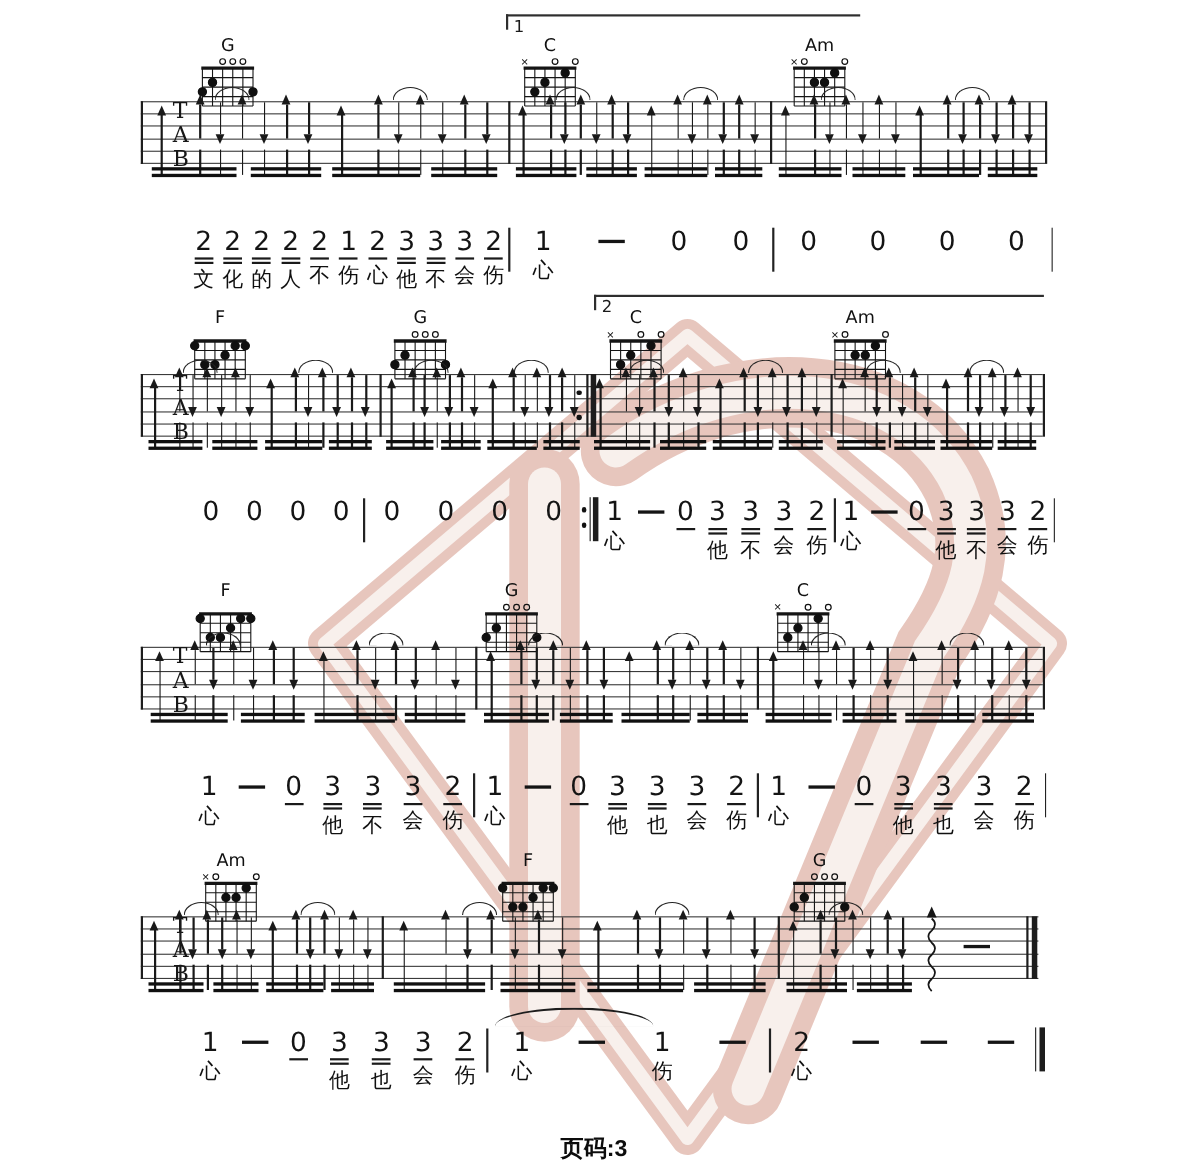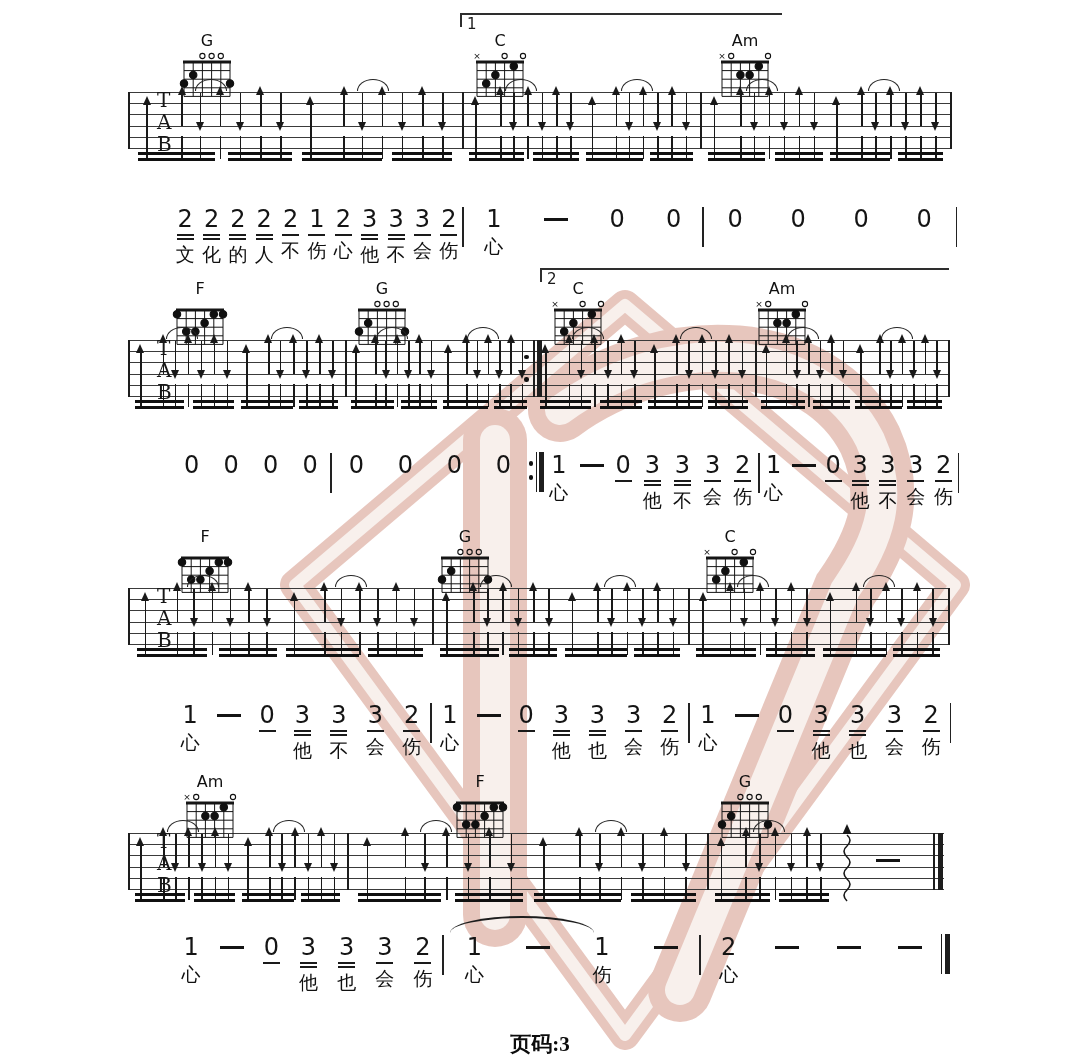--- a/index.html
+++ b/index.html
@@ -25,21 +25,21 @@
   .nmeasure{display:flex;justify-content:space-around;align-items:flex-start;}
   .tok{display:flex;flex-direction:column;align-items:center;min-width:13px;}
   .num{font-size:24px;line-height:26px;color:#141414;}
   .ndash{width:24px;height:3.2px;background:#141414;margin-top:12px;}
   .ul{width:17px;height:1.9px;background:#1a1a1a;margin-top:2px;}
   .lyr{font-size:19px;line-height:21px;color:#101010;margin-top:4px;white-space:nowrap;}
   .nbar{width:1.8px;height:40px;background:#222;margin-top:1px;}
   .ndiv{position:relative;height:46px;}
   .narc{position:absolute;border-top:2px solid #1d1d1d;border-radius:50% 50% 0 0/100% 100% 0 0;height:15px;}
   .footer{position:absolute;left:0;right:0;text-align:center;font-size:21px;font-weight:bold;color:#0c0c0c;
-          font-family:Liberation Serif, serif;}
+          font-family:Liberation Sans, sans-serif;}
 </style>
 </head>
 <body>
 
 <div class="page">
 
   <svg class="watermark" style="left:280px;top:290px;" width="690" height="760" viewBox="0 0 690 760">
     <g opacity="0.62">
       <path d="M345,15 L675,295 L345,745 L15,295 Z" fill="none" stroke="#d9a496" stroke-width="30" stroke-linejoin="round"></path>
       <path d="M345,15 L675,295 L345,745 L15,295 Z" fill="none" stroke="#f4e7e1" stroke-width="12" stroke-linejoin="round"></path>

